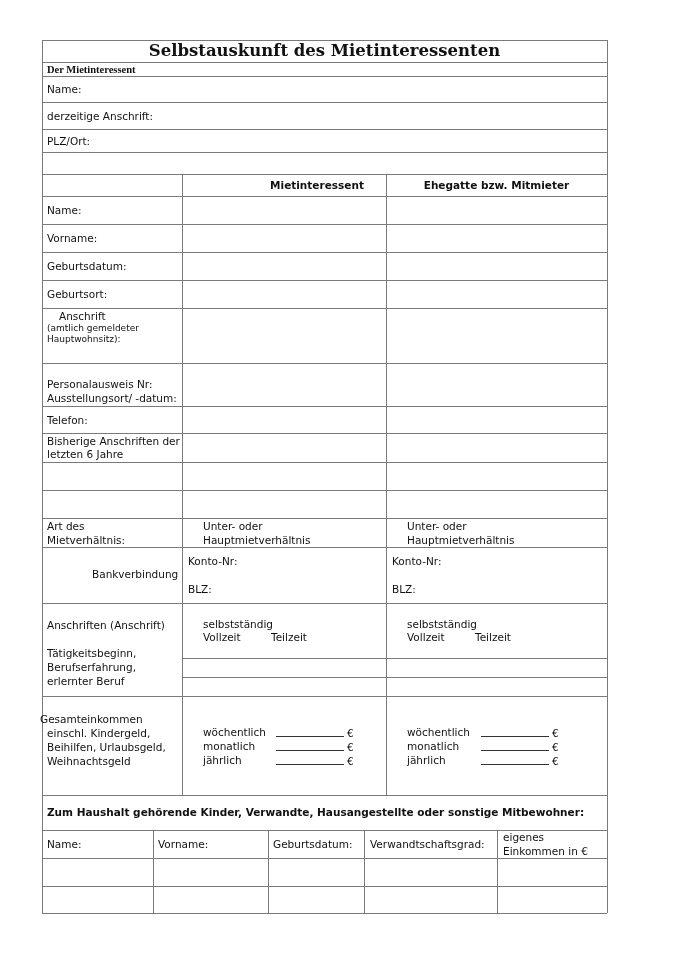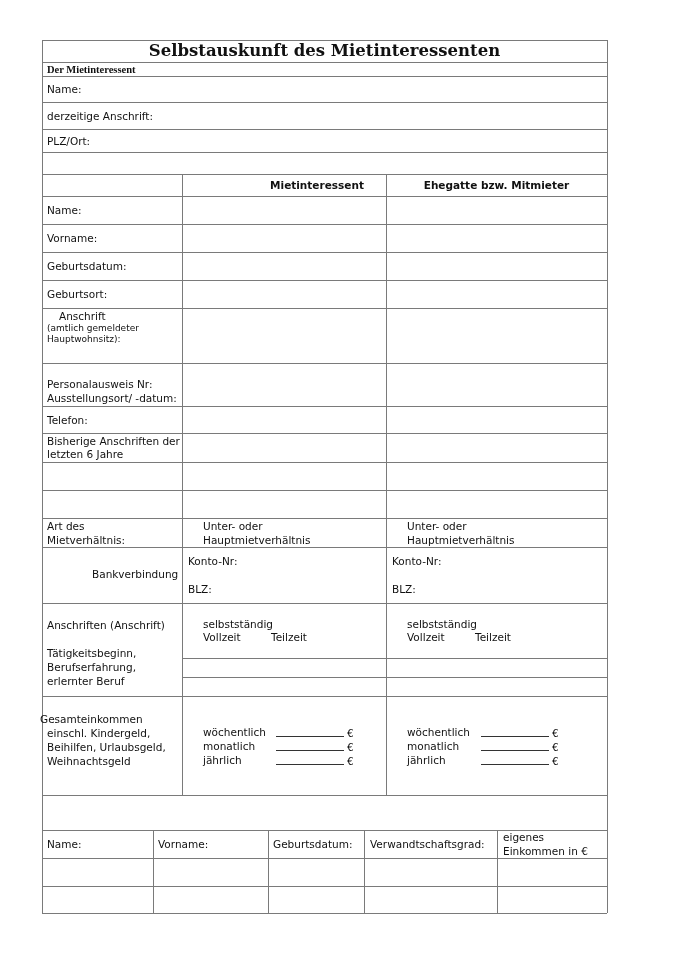--- a/index.html
+++ b/index.html
@@ -168,20 +168,21 @@
   <div class="field" style="left:387px; top:659px; width:219px; height:17px;"></div>
   <div class="field" style="left:387px; top:678px; width:219px; height:17px;"></div>
 
   <div class="t" style="left:407px; top:726px;">wöchentlich</div>
   <div class="t" style="left:481px; top:726px;"><span class="blank"></span><span>€</span></div>
   <div class="t" style="left:407px; top:740px;">monatlich</div>
   <div class="t" style="left:481px; top:740px;"><span class="blank"></span><span>€</span></div>
   <div class="t" style="left:407px; top:754px;">jährlich</div>
   <div class="t" style="left:481px; top:754px;"><span class="blank"></span><span>€</span></div>
 
+  <div class="t b" style="left:47px; top:806px;">Zum Haushalt gehörende Kinder, Verwandte, Hausangestellte oder sonstige Mitbewohner:</div>
 
   <div class="t" style="left:47px; top:838px;">Name:</div>
   <div class="t" style="left:158px; top:838px;">Vorname:</div>
   <div class="t" style="left:273px; top:838px;">Geburtsdatum:</div>
   <div class="t" style="left:370px; top:838px;">Verwandtschaftsgrad:</div>
   <div class="t" style="left:503px; top:831px;">eigenes</div>
   <div class="t" style="left:503px; top:845px;">Einkommen in €</div>
 
   <div class="field" style="left:43px; top:859px; width:109px; height:26px;"></div>
   <div class="field" style="left:154px; top:859px; width:113px; height:26px;"></div>

